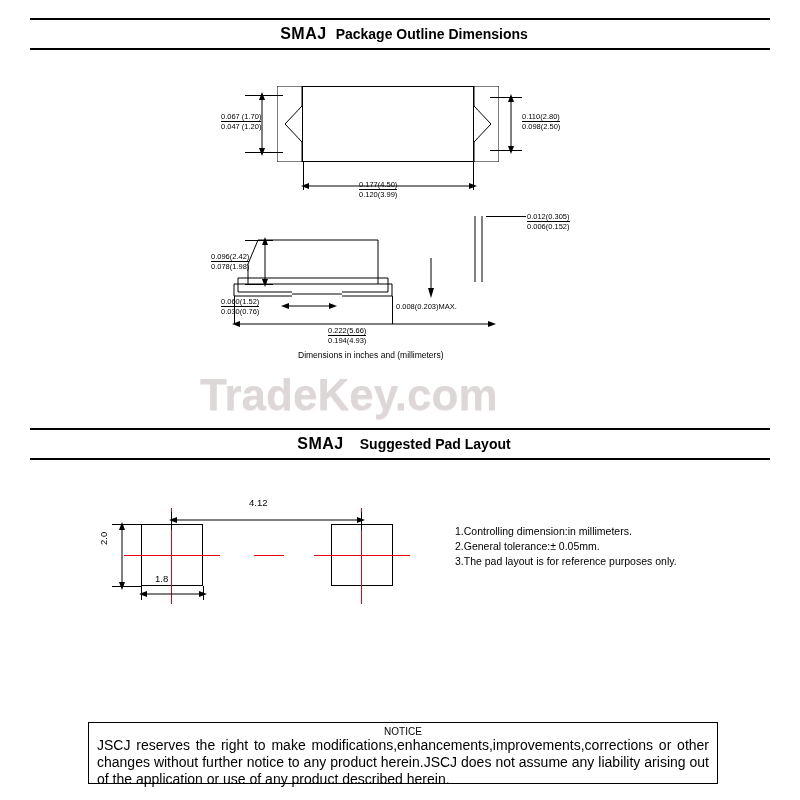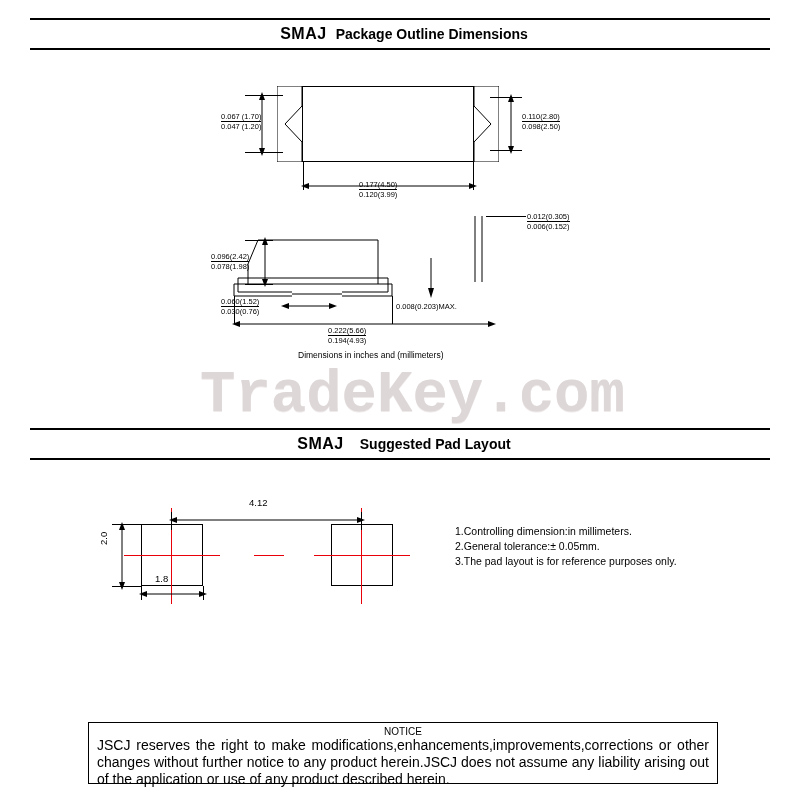--- a/index.html
+++ b/index.html
@@ -25,22 +25,22 @@
   .dimtxt .l2{display:block;}
 
   .hline{position:absolute;height:0;border-top:1px solid #000;}
   .vline{position:absolute;width:0;border-left:1px solid #000;}
   .box{position:absolute;border:1px solid #000;box-sizing:border-box;}
 
   .caption{position:absolute;font-size:8.5px;}
 
   
   #watermark{
-    position:absolute;left:200px;top:362px;width:420px;height:60px;
-    font-family:Liberation Mono, monospace;font-size:59px;color:#d9d2d2;
+    position:absolute;left:200px;top:370px;width:420px;height:60px;
+    font-family:Liberation Sans, sans-serif;font-size:44px;color:#d9d2d2;
     font-weight:bold;letter-spacing:0px;white-space:nowrap;
     text-shadow:0 1px 0 #efeaea;
   }
   #watermark .tk{color:#ded7d7;}
 
   
   #note{position:absolute;left:455px;top:524px;font-size:10.5px;line-height:15px;}
   #note .nt-title{font-weight:bold;}
 
   

